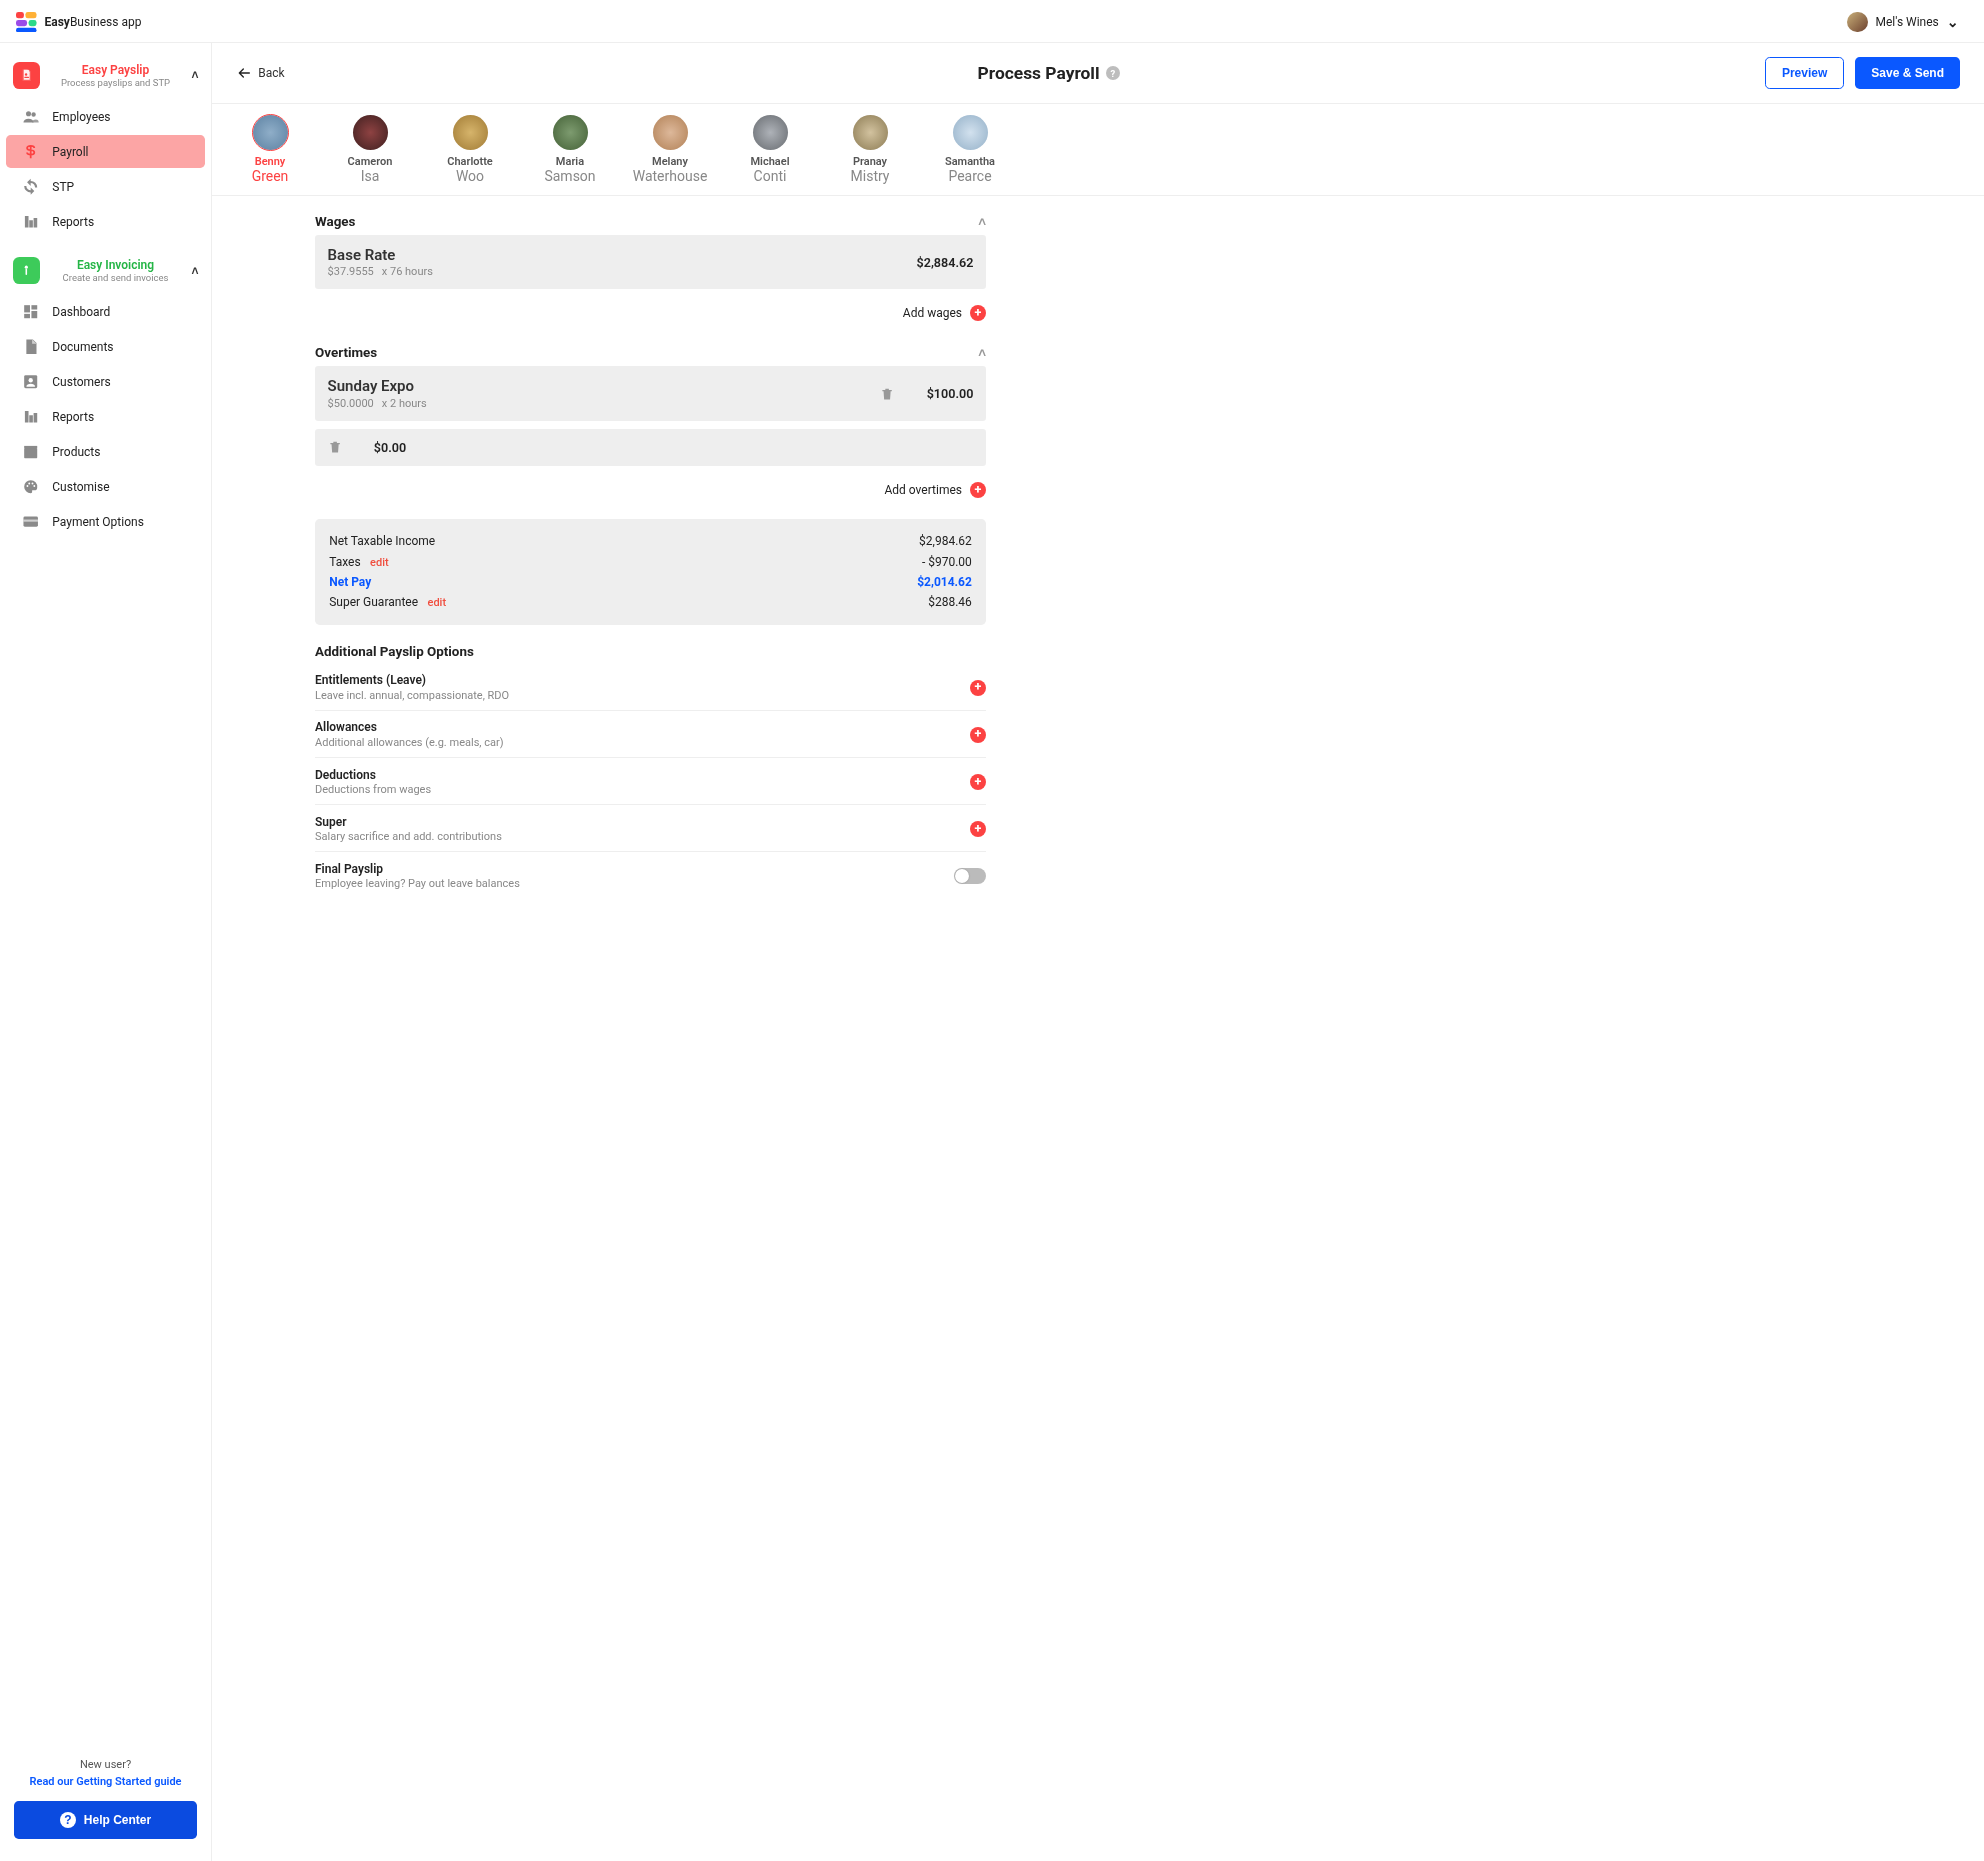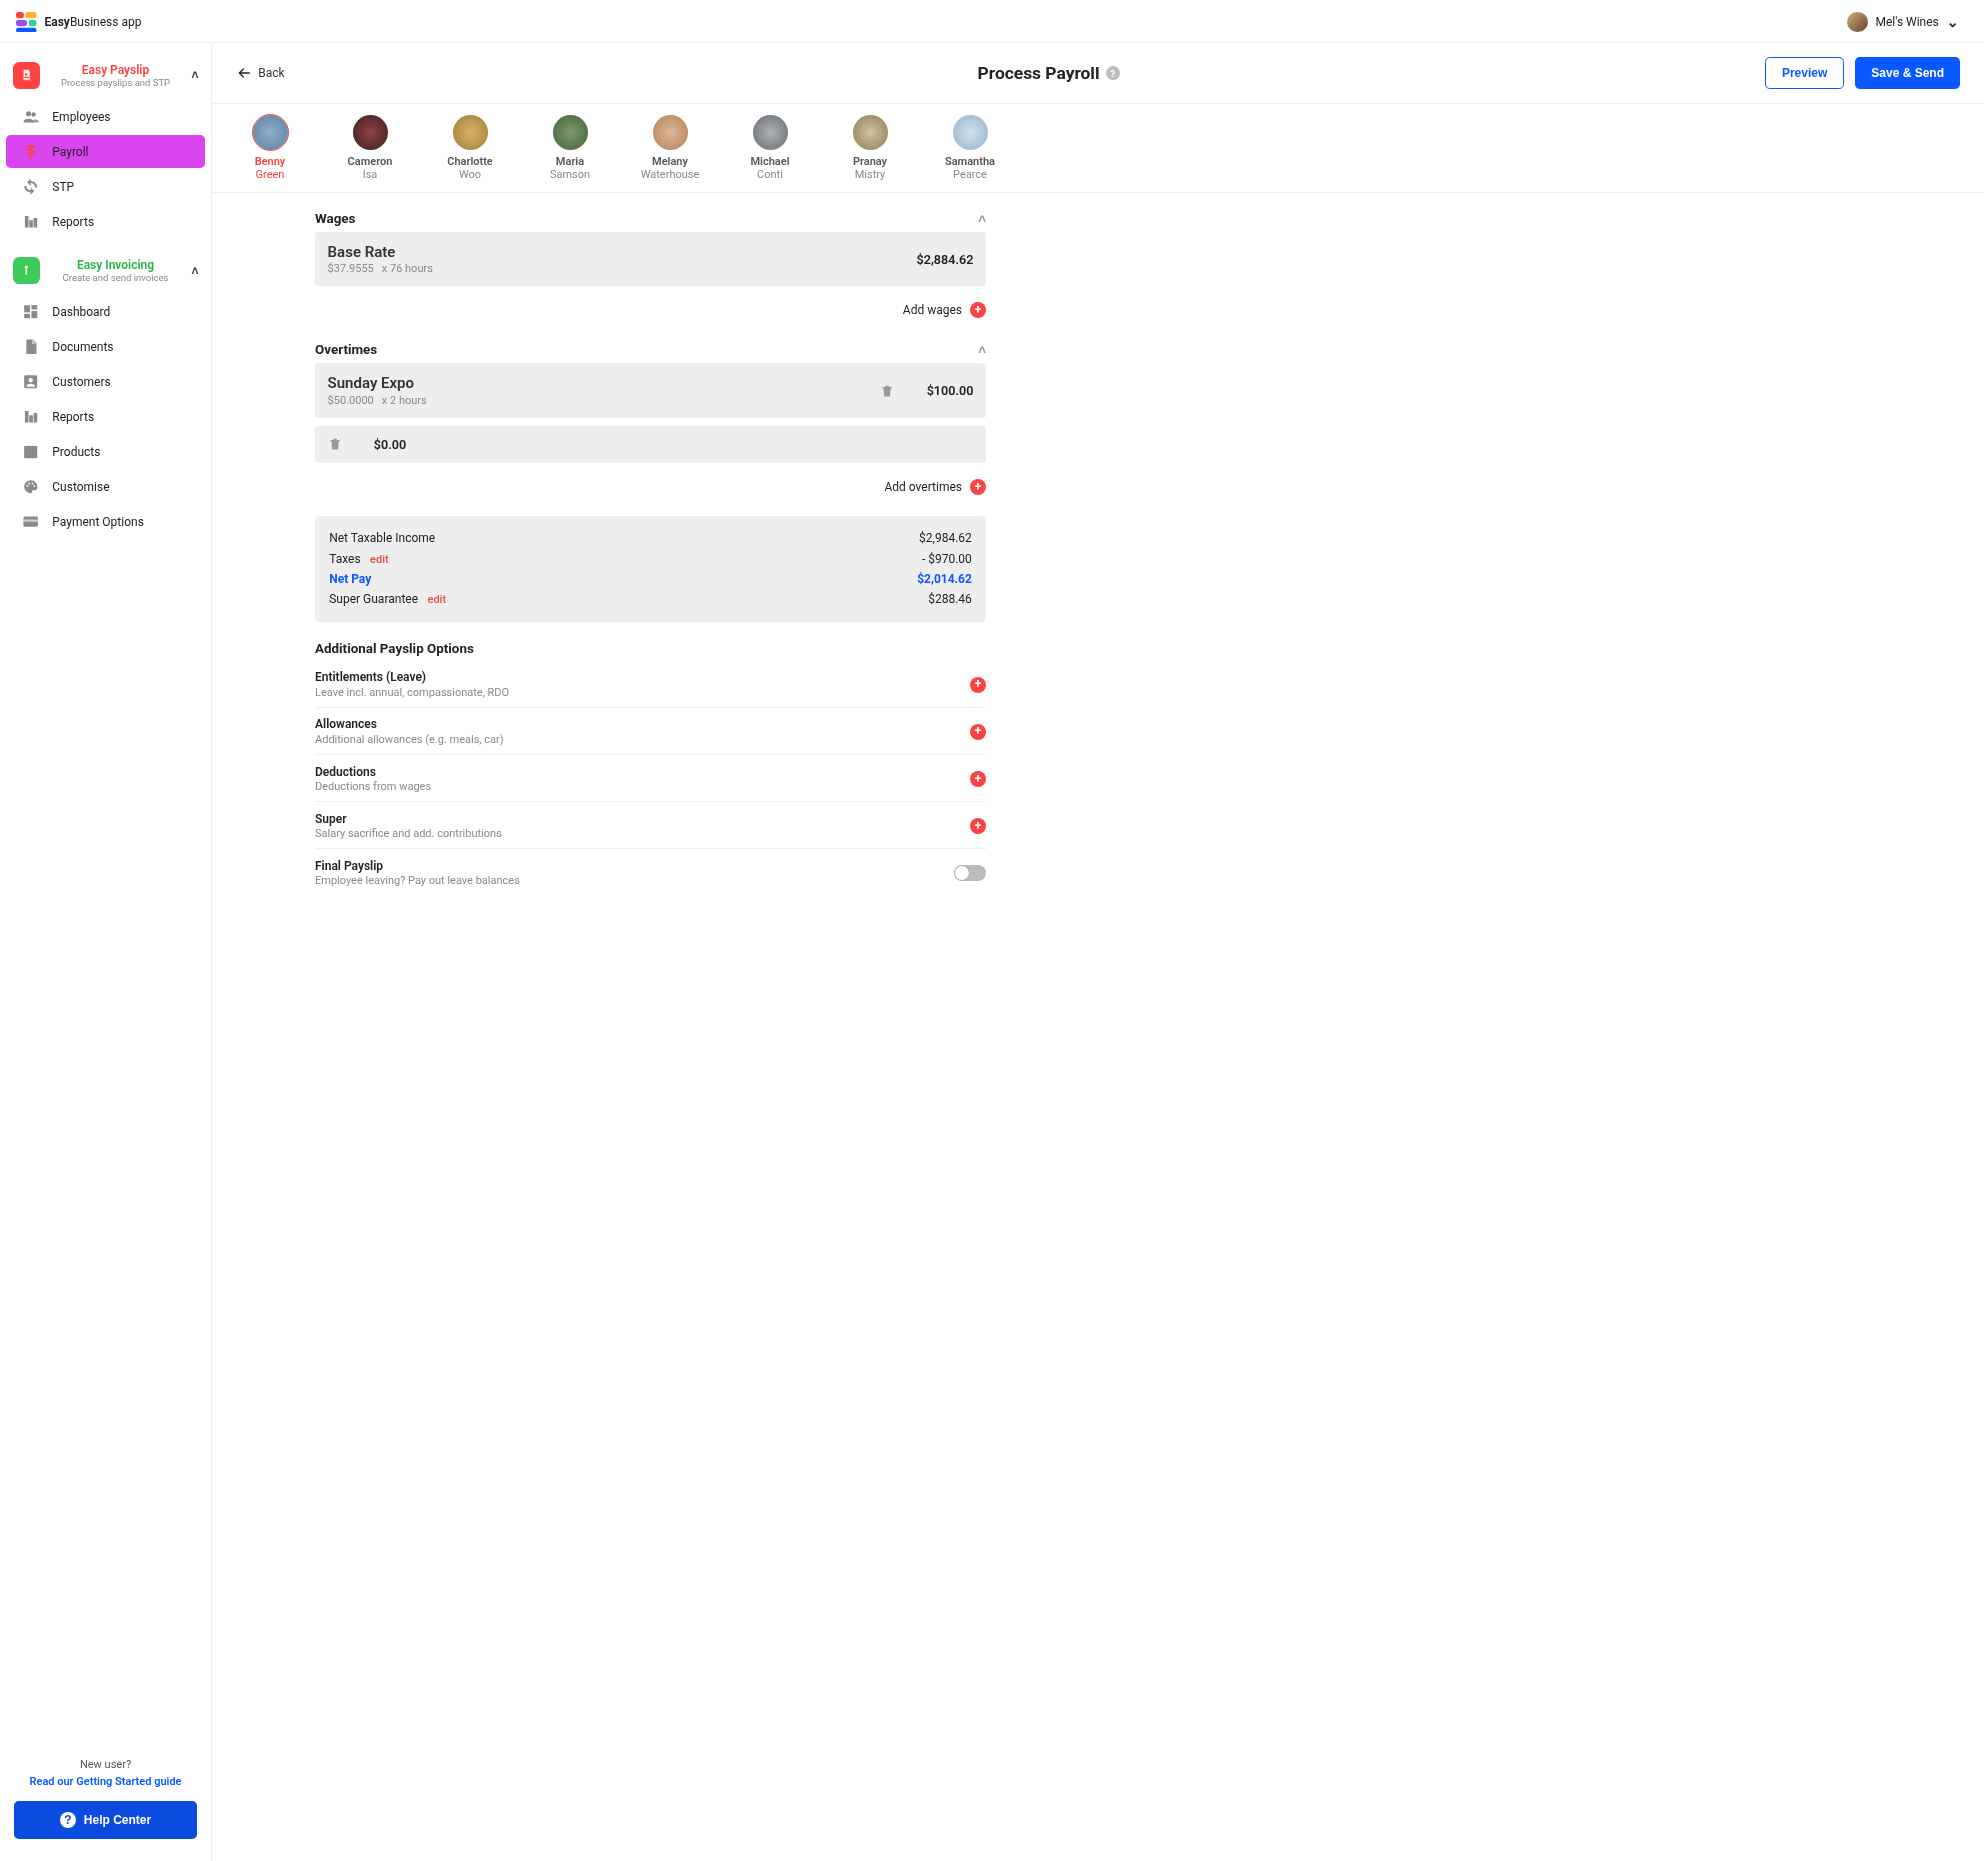--- a/index.html
+++ b/index.html
@@ -17,21 +17,21 @@
   .sidebar { width:212px; border-right:0.8px solid #eee; padding:12.6px 6.3px 0px 6.3px; display:flex; flex-direction:column; }
   .module-head { display:flex; align-items:center; gap:8px; padding:6.3px 6.3px; cursor:pointer; }
   .module-head .grow { flex:1;text-align:center; }
   .mod-title { font-size:12px; font-weight:600; }
   .mod-sub { font-size:9.5px; color:#888; }
   .mod-icon { width:27px; height:27px; border-radius:6.3px; display:flex; align-items:center; justify-content:center; color:#fff; font-weight:700; font-size:14.2px; }
   .mod-icon.red { background:#fc4242; }
   .mod-icon.green { background:#3dcb5a; }
   .nav-list { list-style:none; margin:3.2px 0 11px 0; }
   .nav-item { display:flex; align-items:center; gap:12.6px; padding:8px 9.5px 8px 16px; border-radius:4.7px; cursor:pointer; color:#333; margin:1.6px 0; }
-  .nav-item.active { background:#d946ef; }
+  .nav-item.active { background:#fca5a5; }
   .nav-item .nav-icon { width:17.4px; height:17.4px; color:#8a8a8a; display:flex; align-items:center; justify-content:center; flex-shrink:0; }
   .nav-item.active .nav-icon.payroll { color:#fc4242; }
   .nav-item .nav-label { font-size:12px; color:#222; }
   .sidebar-footer { margin-top:auto; text-align:center; padding:11px 8px 22px 8px; }
   .newuser { color:#555; font-size:11px; margin-bottom:4.7px; }
   .guide-link { color:#0a58ff; font-weight:600; font-size:11px; cursor:pointer; display:block; margin-bottom:12.6px; }
   .help-btn { background:#0b4be0; color:#fff; border:none; width:100%; padding:11px 12.6px; border-radius:4.7px; font-size:12px; font-weight:600; display:flex; align-items:center; justify-content:center; gap:8px; cursor:pointer; }
 
   .main { flex:1; display:flex; flex-direction:column; overflow:auto; }
   .content-head { display:flex; align-items:center; padding:14.2px 24px; border-bottom:0.8px solid #eee; gap:11px; }
@@ -40,21 +40,21 @@
   .page-title { font-size:17.4px; font-weight:700;margin-left:48px; }
   .help-q { width:14.2px; height:14.2px; border-radius:50%; background:#bdbdbd; color:#fff; display:inline-flex; align-items:center; justify-content:center; font-size:9.5px; font-weight:700; }
   .btn-row { display:flex; gap:11px; }
   .btn-preview { border:1.2px solid #0a58ff; color:#0a58ff; background:#fff; padding:8px 16px; font-weight:600; border-radius:4.7px; cursor:pointer; font-size:12px; }
   .btn-primary { background:#0a58ff; color:#fff; border:none; padding:8px 16px; font-weight:600; border-radius:4.7px; cursor:pointer; font-size:12px; }
 
   .emp-strip { display:flex; padding:11px 24px; gap:32px; border-bottom:0.8px solid #eee; align-items:flex-start; }
   .emp { display:flex; flex-direction:column; align-items:center; width:68px; cursor:pointer; }
   .emp .av { width:35px; height:35px; border-radius:50%; background:#dcdcdc; margin-bottom:4.7px; }
   .emp .first { font-size:11px; font-weight:600; color:#555; }
-  .emp .last { font-size:11px; color:#888; }
+  .emp .last { font-size:14px; color:#888; }
   .emp.selected .first,.emp.selected .last { color:#fc4242; }
   .emp.selected .av { outline:1.6px solid #fc4242; }
   .av.c0{background:radial-gradient(#8faec8,#5b80a1);} 
   .av.c1{background:radial-gradient(#8e4242,#3d1f1f);} 
   .av.c2{background:radial-gradient(#d6b46b,#a07a34);} 
   .av.c3{background:radial-gradient(#7d9b6f,#436036);} 
   .av.c4{background:radial-gradient(#ddb89a,#b18055);} 
   .av.c5{background:radial-gradient(#aeb2b8,#666a6f);} 
   .av.c6{background:radial-gradient(#d2c29f,#8b7a52);} 
   .av.c7{background:radial-gradient(#d2e1ee,#93b0c8);} 

